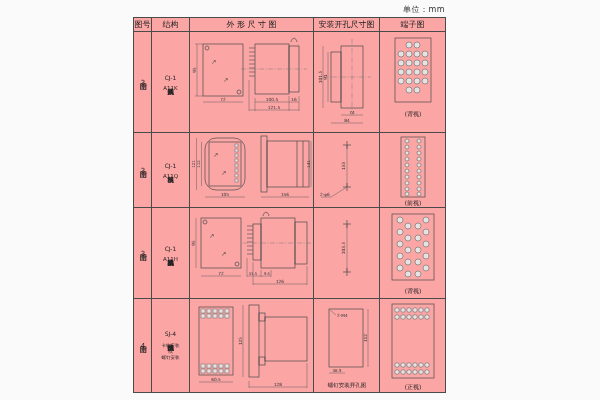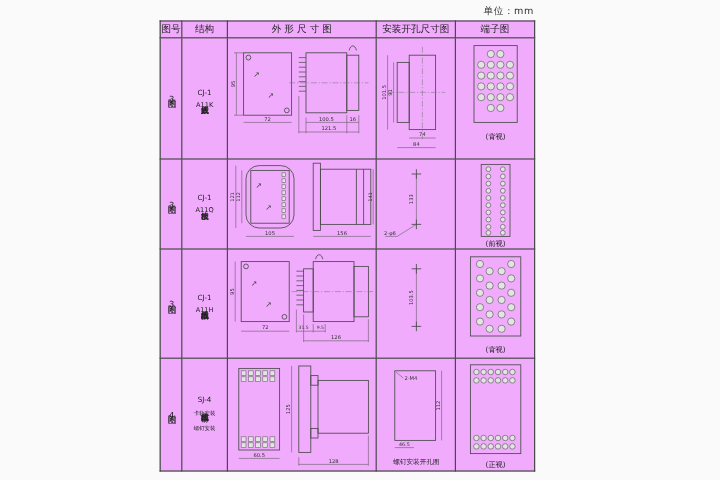--- a/index.html
+++ b/index.html
@@ -9,21 +9,21 @@
     position:relative;overflow:hidden;
   }
   .page{position:relative;width:600px;height:400px;}
   .unit-label{
     position:absolute;left:133px;top:4px;width:312px;
     text-align:right;font-size:8px;color:#333;letter-spacing:.5px;
   }
   table.spec{
     position:absolute;left:133px;top:17px;
     border-collapse:collapse;table-layout:fixed;width:312px;
-    background:#f0abfc;
+    background:#fca5a5;
   }
   .spec td,.spec th{border:1px solid #4a4a4a;padding:0;overflow:hidden;}
   .spec th{font-weight:normal;font-size:8px;height:13px;color:#222;white-space:nowrap;}
   .cellwrap{display:flex;flex-direction:column;align-items:center;justify-content:center;}
   .r1 .cellwrap{height:100px}
   .r2 .cellwrap{height:74px}
   .r3 .cellwrap{height:90px}
   .r4 .cellwrap{height:93px}
   .vtext{writing-mode:vertical-rl;text-orientation:upright;font-size:7px;letter-spacing:1px;line-height:1;}
   .model{font-size:6px;letter-spacing:0;}

